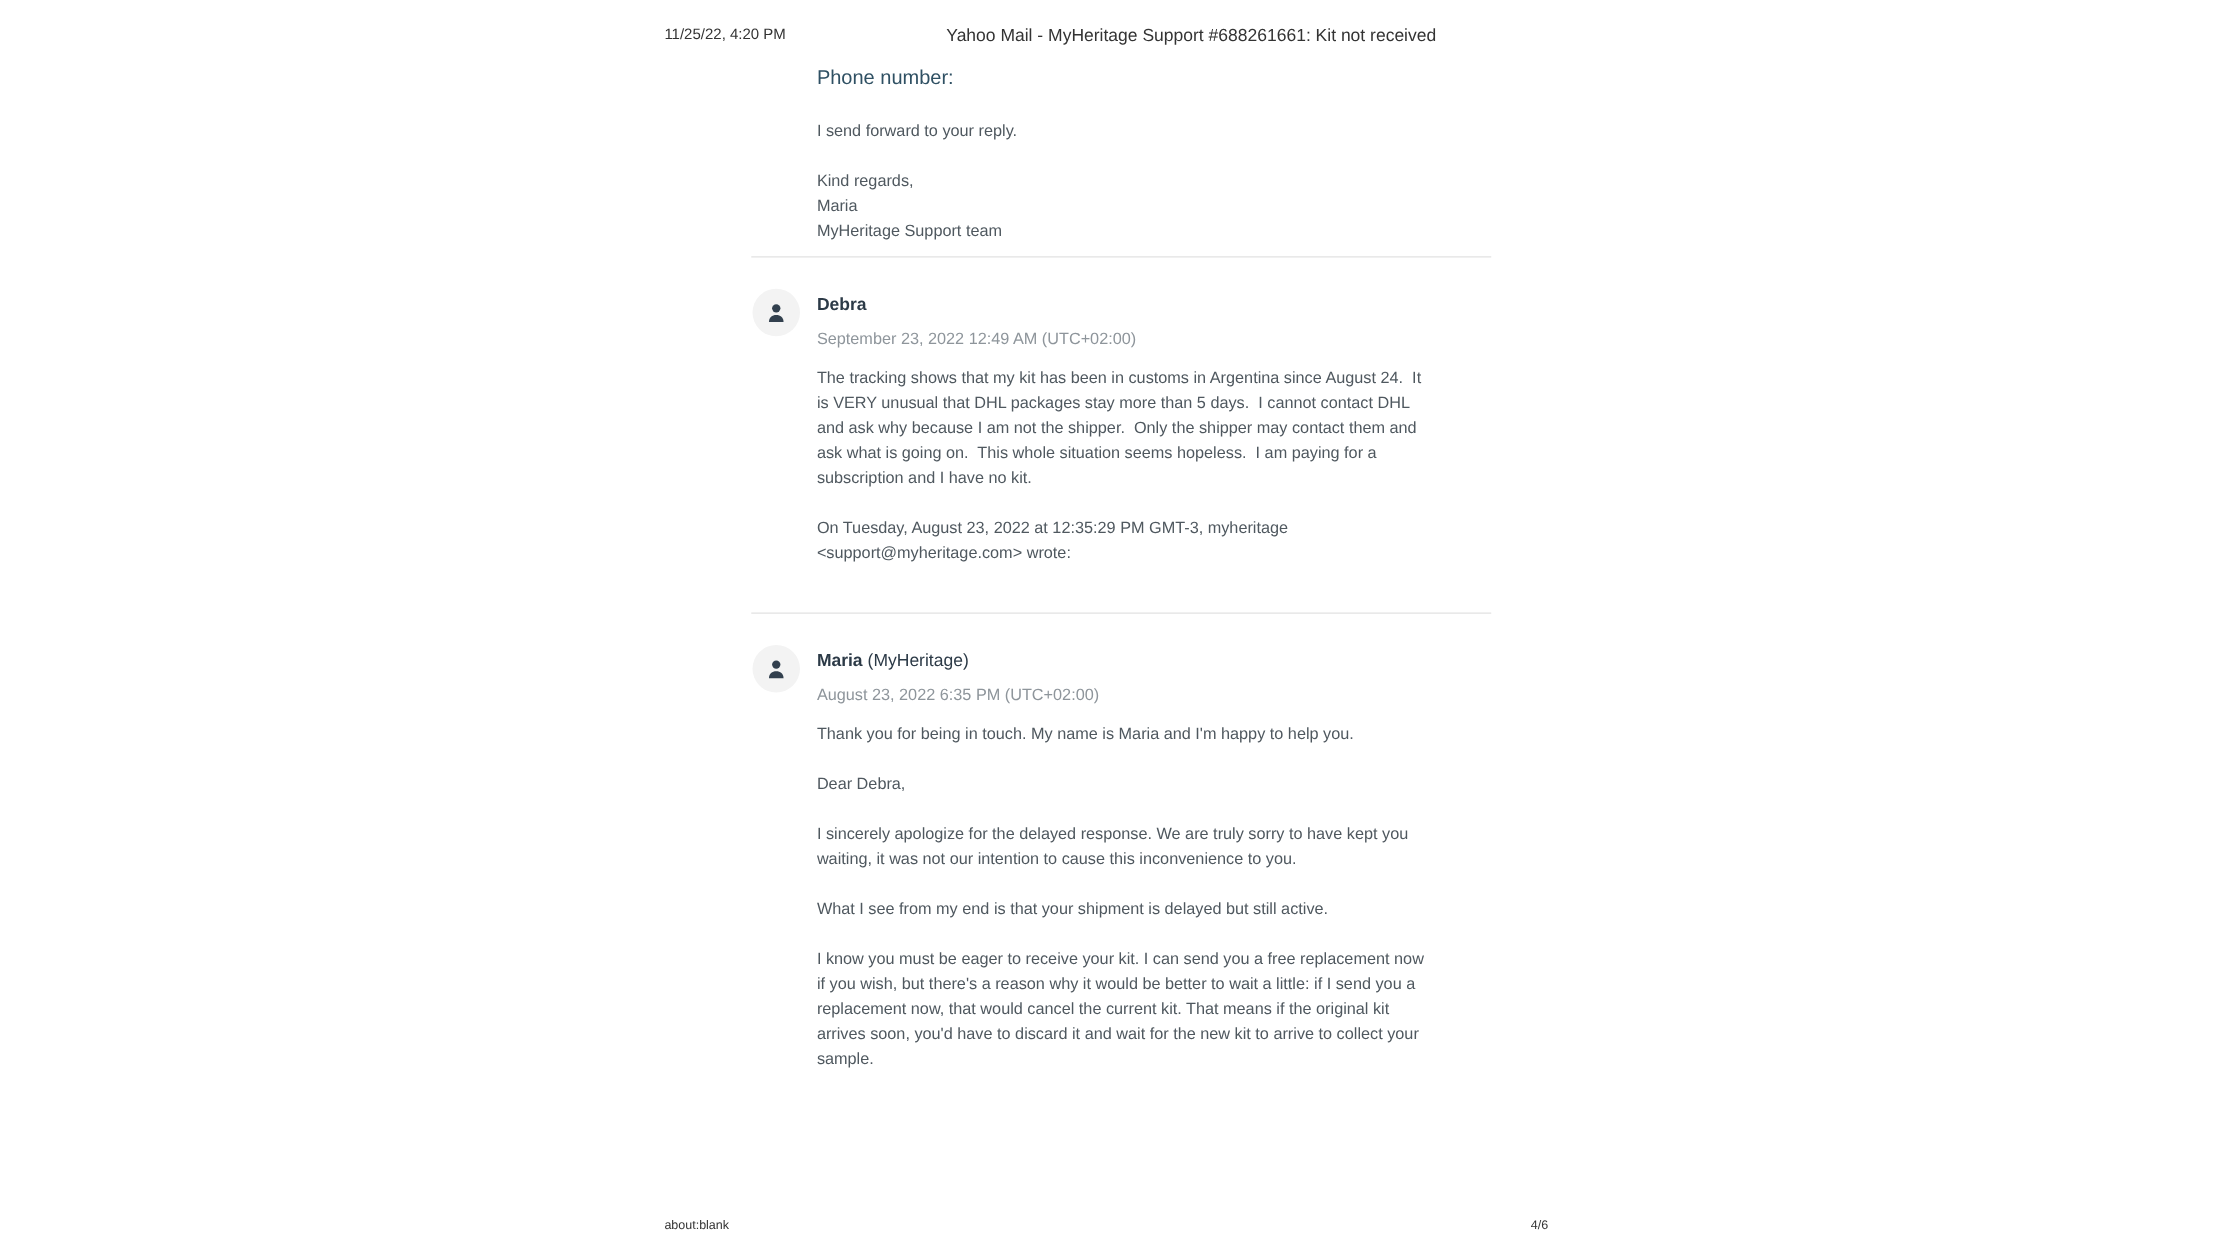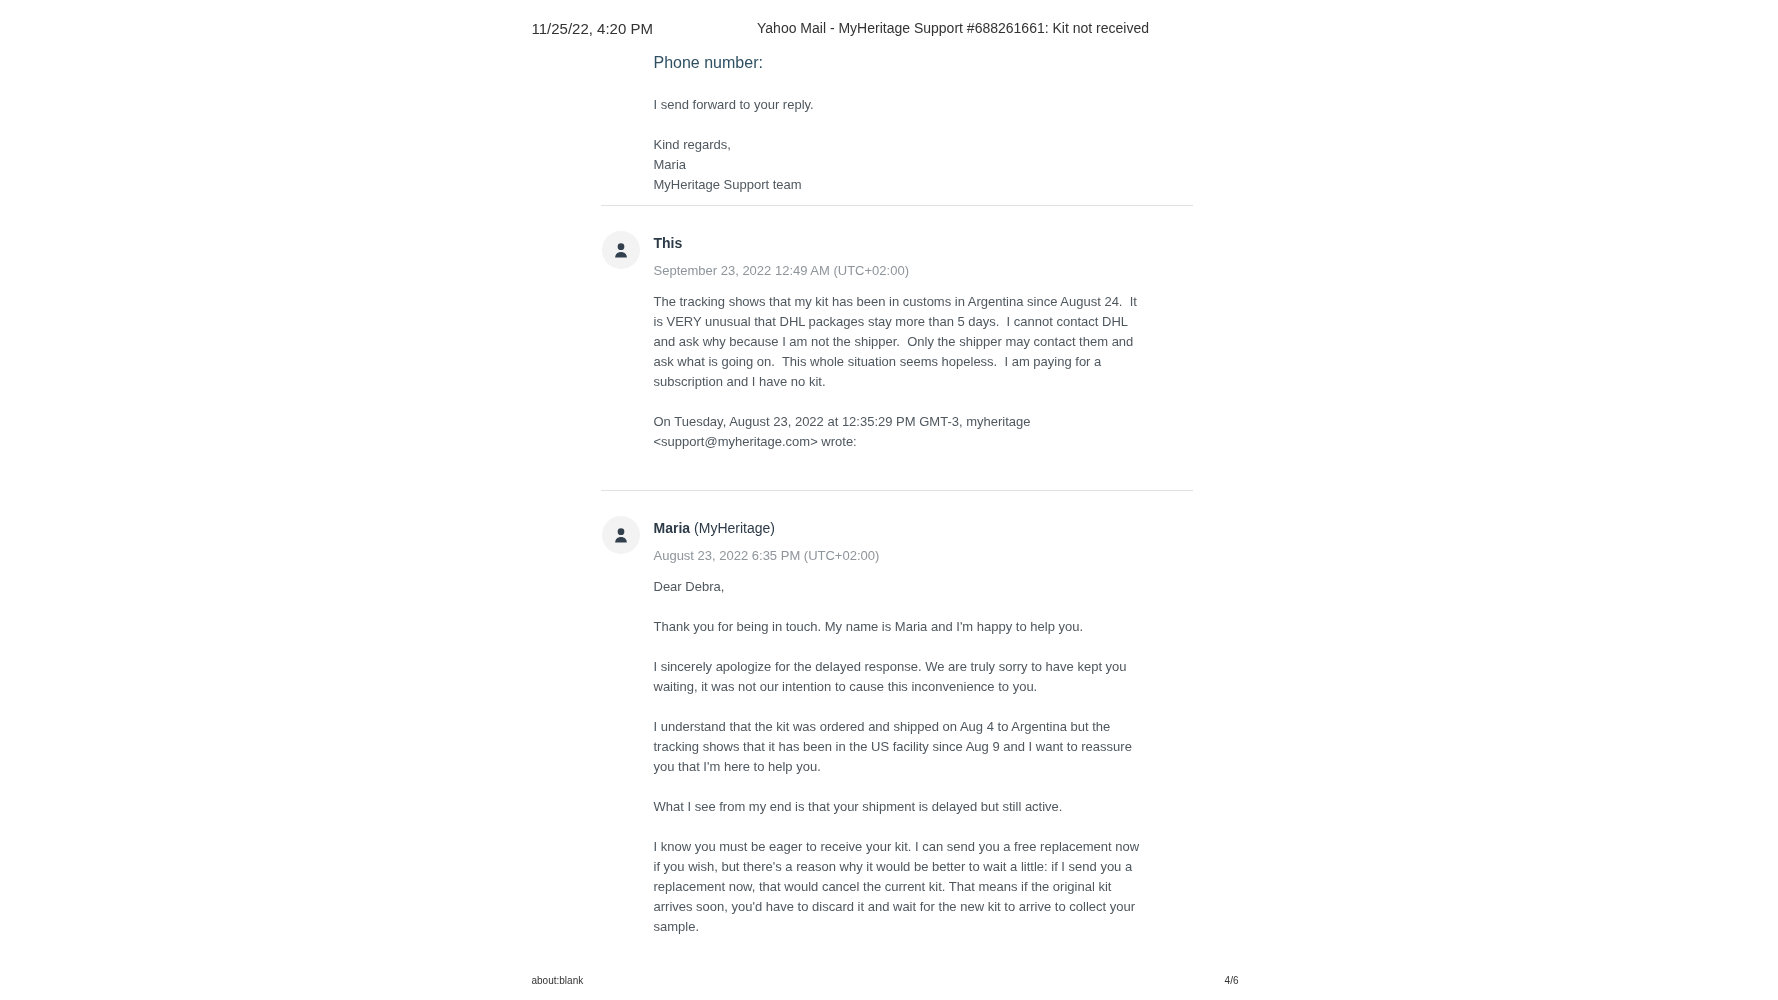--- a/index.html
+++ b/index.html
@@ -23,21 +23,21 @@
   }
   
   .print-header {
     position: relative;
     height: 34px;
   }
   .ph-date {
     position: absolute;
     left: 0;
     top: 20px;
-    font-size: 15px;
+    font-size: 12px;
     color: #333333;
     white-space: nowrap;
   }
   .ph-title {
     position: absolute;
     left: 50%;
     top: 20px;
     transform: translateX(-50%);
     margin-left: 64px;
     font-size: 14px;
@@ -159,21 +159,21 @@
       <div class="msg-header">
         <div class="avatar">
           <span>
             <svg width="20" height="20" viewBox="0 0 24 24">
               <circle cx="12" cy="8" r="4" fill="#32404e"></circle>
               <path d="M5 21c0-4 3.1-6.5 7-6.5s7 2.5 7 6.5z" fill="#32404e"></path>
             </svg>
           </span>
         </div>
         <div class="msg-head-text">
-          <div class="msg-author"><span>This</span><span class="author-org"></span></div>
+          <div class="msg-author"><span>Debra</span><span class="author-org"></span></div>
           <div class="msg-timestamp">September 23, 2022 12:49 AM (UTC+02:00)</div>
         </div>
       </div>
       <div class="msg-body">
         <p>The tracking shows that my kit has been in customs in Argentina since August 24.  It is VERY unusual that DHL packages stay more than 5 days.  I cannot contact DHL and ask why because I am not the shipper.  Only the shipper may contact them and ask what is going on.  This whole situation seems hopeless.  I am paying for a subscription and I have no kit.</p>
         <p>On Tuesday, August 23, 2022 at 12:35:29 PM GMT-3, myheritage &lt;support@myheritage.com&gt; wrote:</p>
       </div>
     </div>
 
     <div class="message m1">
@@ -186,24 +186,23 @@
               <path d="M5 21c0-4 3.1-6.5 7-6.5s7 2.5 7 6.5z" fill="#32404e"></path>
             </svg>
           </span>
         </div>
         <div class="msg-head-text">
           <div class="msg-author"><span>Maria</span><span class="author-org">(MyHeritage)</span></div>
           <div class="msg-timestamp">August 23, 2022 6:35 PM (UTC+02:00)</div>
         </div>
       </div>
       <div class="msg-body">
+        <p>Thank you for being in touch. My name is Maria and I'm happy to help you.</p>
         <p>Dear Debra,</p>
-        <p>Thank you for being in touch. My name is Maria and I'm happy to help you.</p>
         <p>I sincerely apologize for the delayed response. We are truly sorry to have kept you waiting, it was not our intention to cause this inconvenience to you.</p>
-        <p>I understand that the kit was ordered and shipped on Aug 4 to Argentina but the tracking shows that it has been in the US facility since Aug 9 and I want to reassure you that I'm here to help you.</p>
         <p>What I see from my end is that your shipment is delayed but still active.</p>
         <p>I know you must be eager to receive your kit. I can send you a free replacement now if you wish, but there's a reason why it would be better to wait a little: if I send you a replacement now, that would cancel the current kit. That means if the original kit arrives soon, you'd have to discard it and wait for the new kit to arrive to collect your sample.</p>
       </div>
     </div>
 
   </div>
 
   <div class="print-footer">
     <span class="pf-left">about:blank</span>
     <span class="pf-right">4/6</span>

